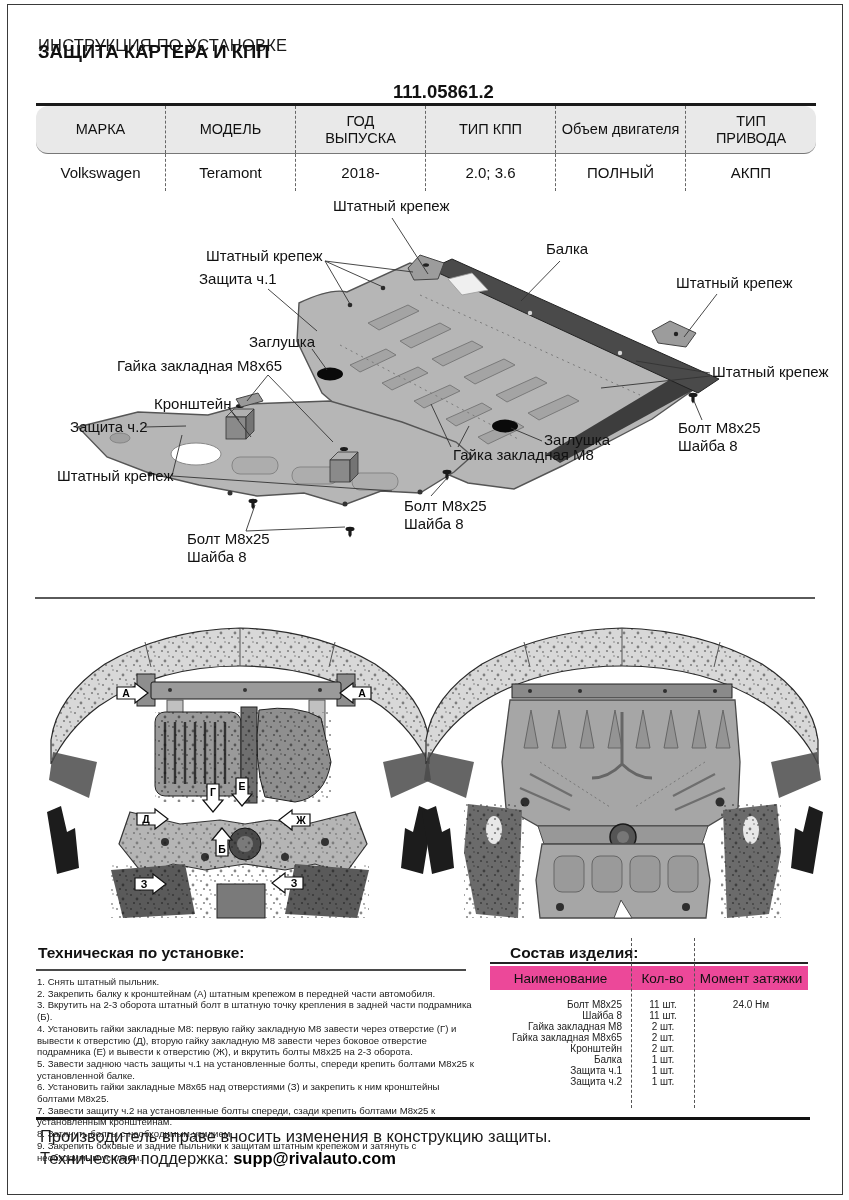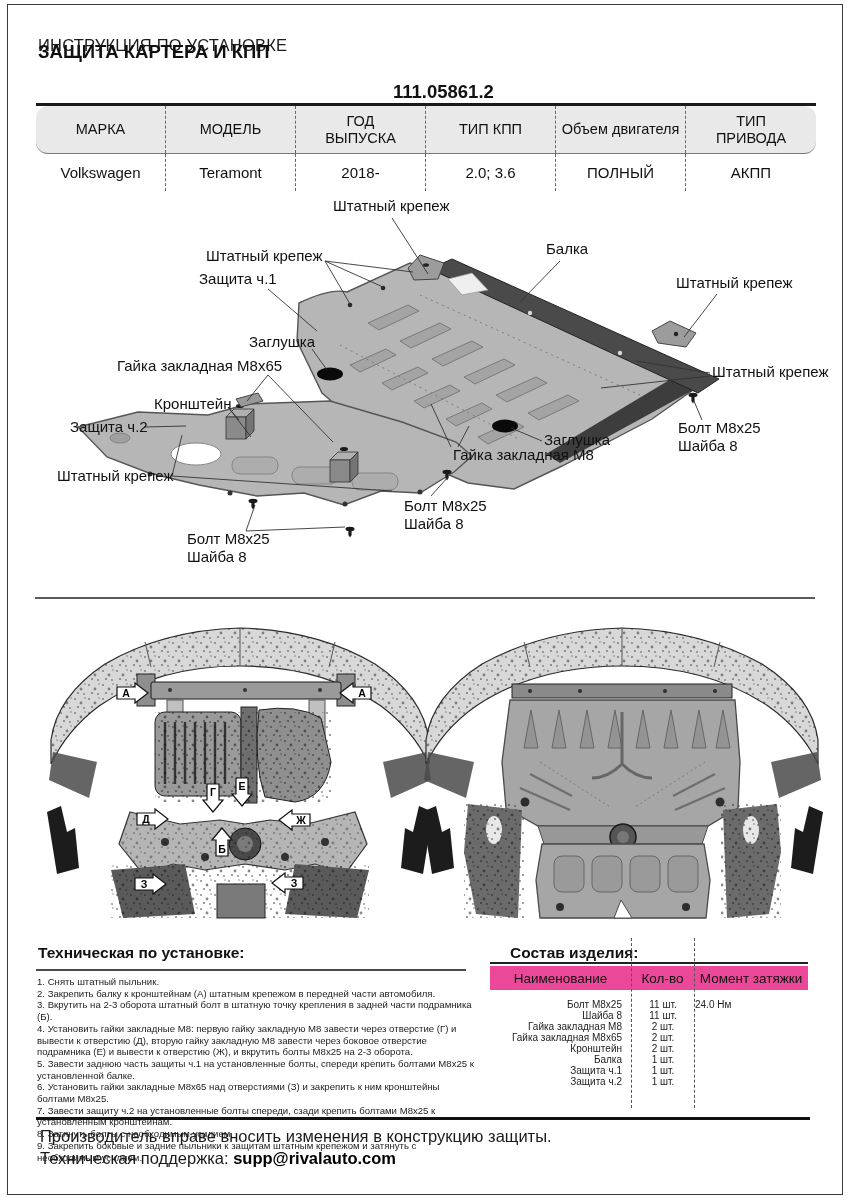--- a/index.html
+++ b/index.html
@@ -31,21 +31,21 @@
   .steps{left:37px;top:976px;width:438px;font-size:9.6px;line-height:11.7px;color:#222;}
   .steps div{margin:0;}
   
   .pt-head{left:490px;top:966px;width:318px;height:24px;background:#ec4899;display:flex;align-items:center;}
   .pt-h1{width:141px;text-align:center;font-size:13.5px;}
   .pt-h2{width:63px;text-align:center;font-size:13.5px;}
   .pt-h3{width:114px;text-align:center;font-size:13.5px;}
   .dash-v{border-left:1.2px dashed #555;width:0;}
   .pt-names{left:490px;top:999px;width:132px;text-align:right;font-size:10px;line-height:11px;color:#222;}
   .pt-qty{left:632px;top:999px;width:62px;text-align:center;font-size:10px;line-height:11px;color:#222;}
-  .pt-torque{left:695px;top:999px;width:112px;text-align:left;font-size:10px;color:#222;}
+  .pt-torque{left:695px;top:999px;width:112px;text-align:center;font-size:10px;color:#222;}
   .bigrule{left:36px;top:1117px;width:774px;height:0;border-top:3px solid #111;}
   .foot1{left:40px;top:1127px;font-size:16.5px;color:#1a1a1a;}
   .foot2{left:40px;top:1149px;font-size:16.5px;color:#1a1a1a;}
   .foot2 b{font-weight:bold;color:#000;}
   svg{display:block;}
   svg text.mk{font-family:"Liberation Sans",sans-serif;font-weight:bold;font-size:10.5px;fill:#000;}
 </style>
 </head>
 <body>
 

